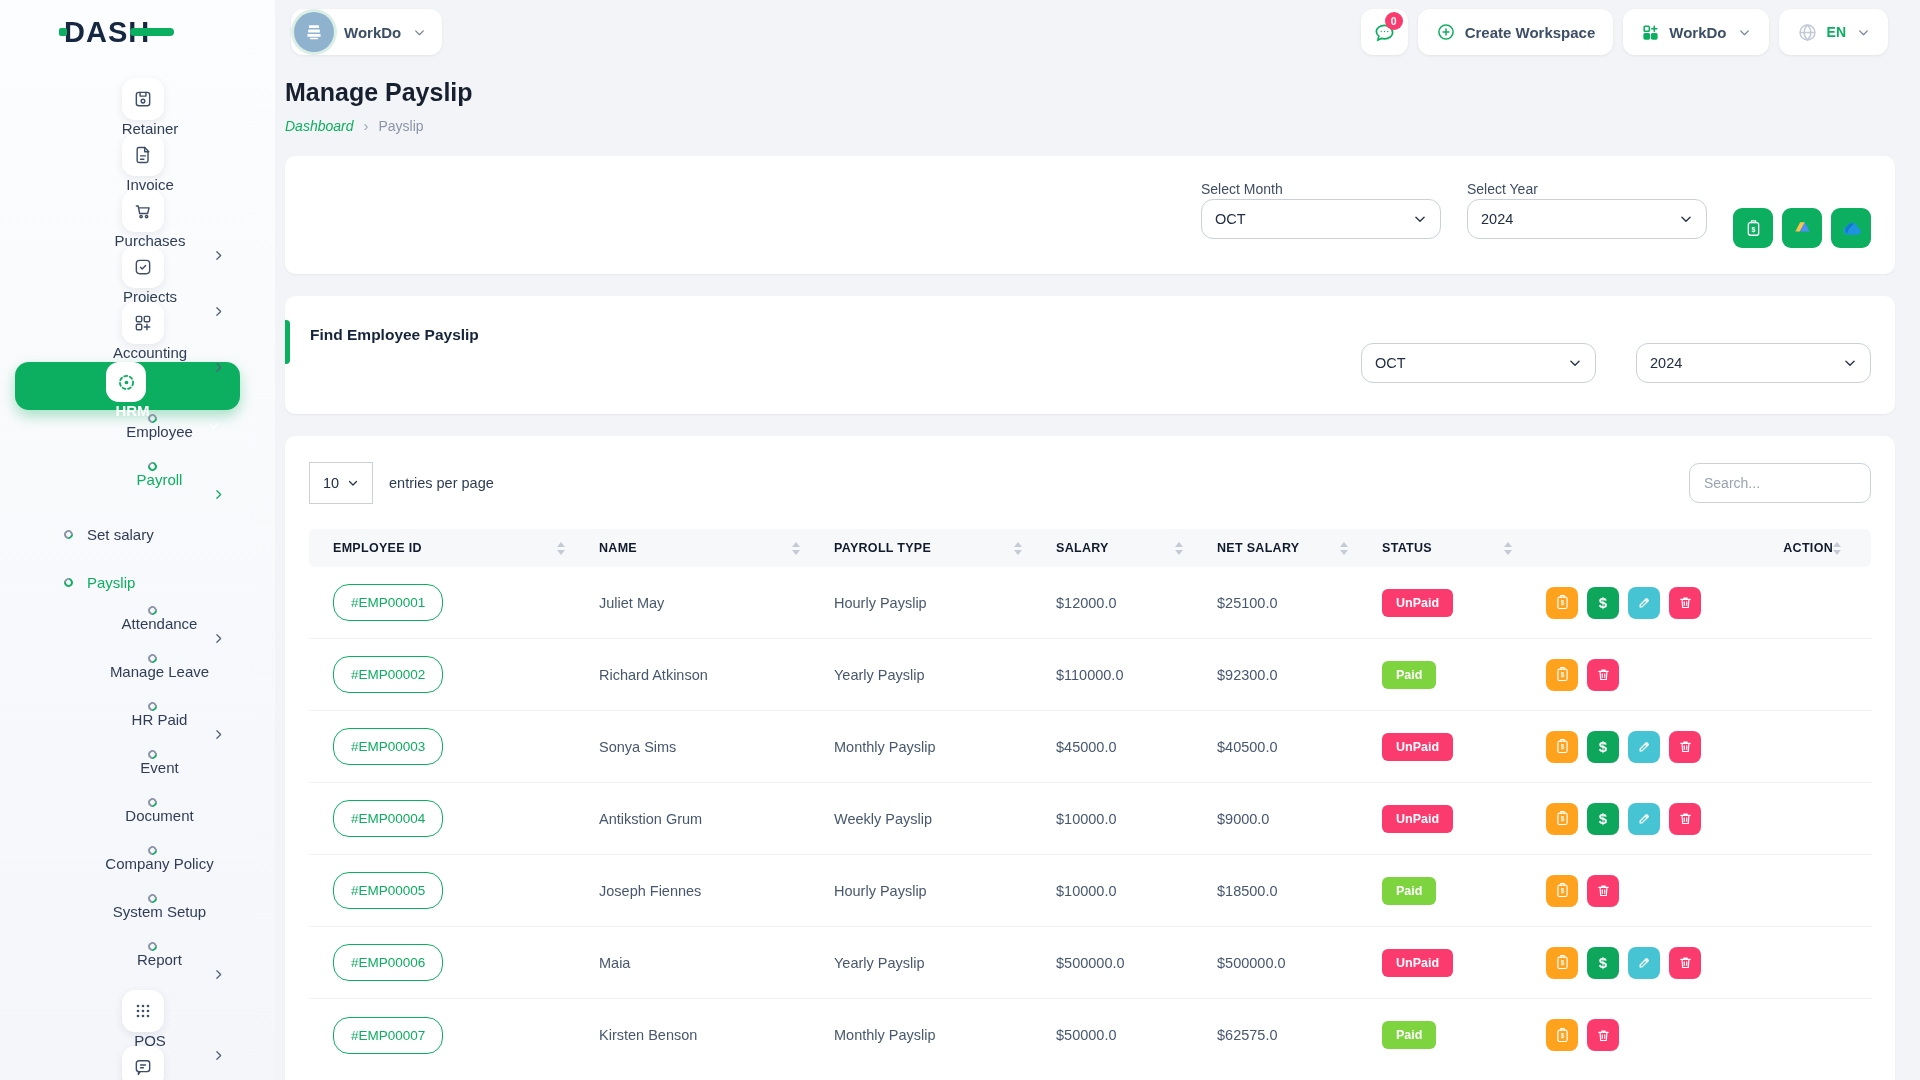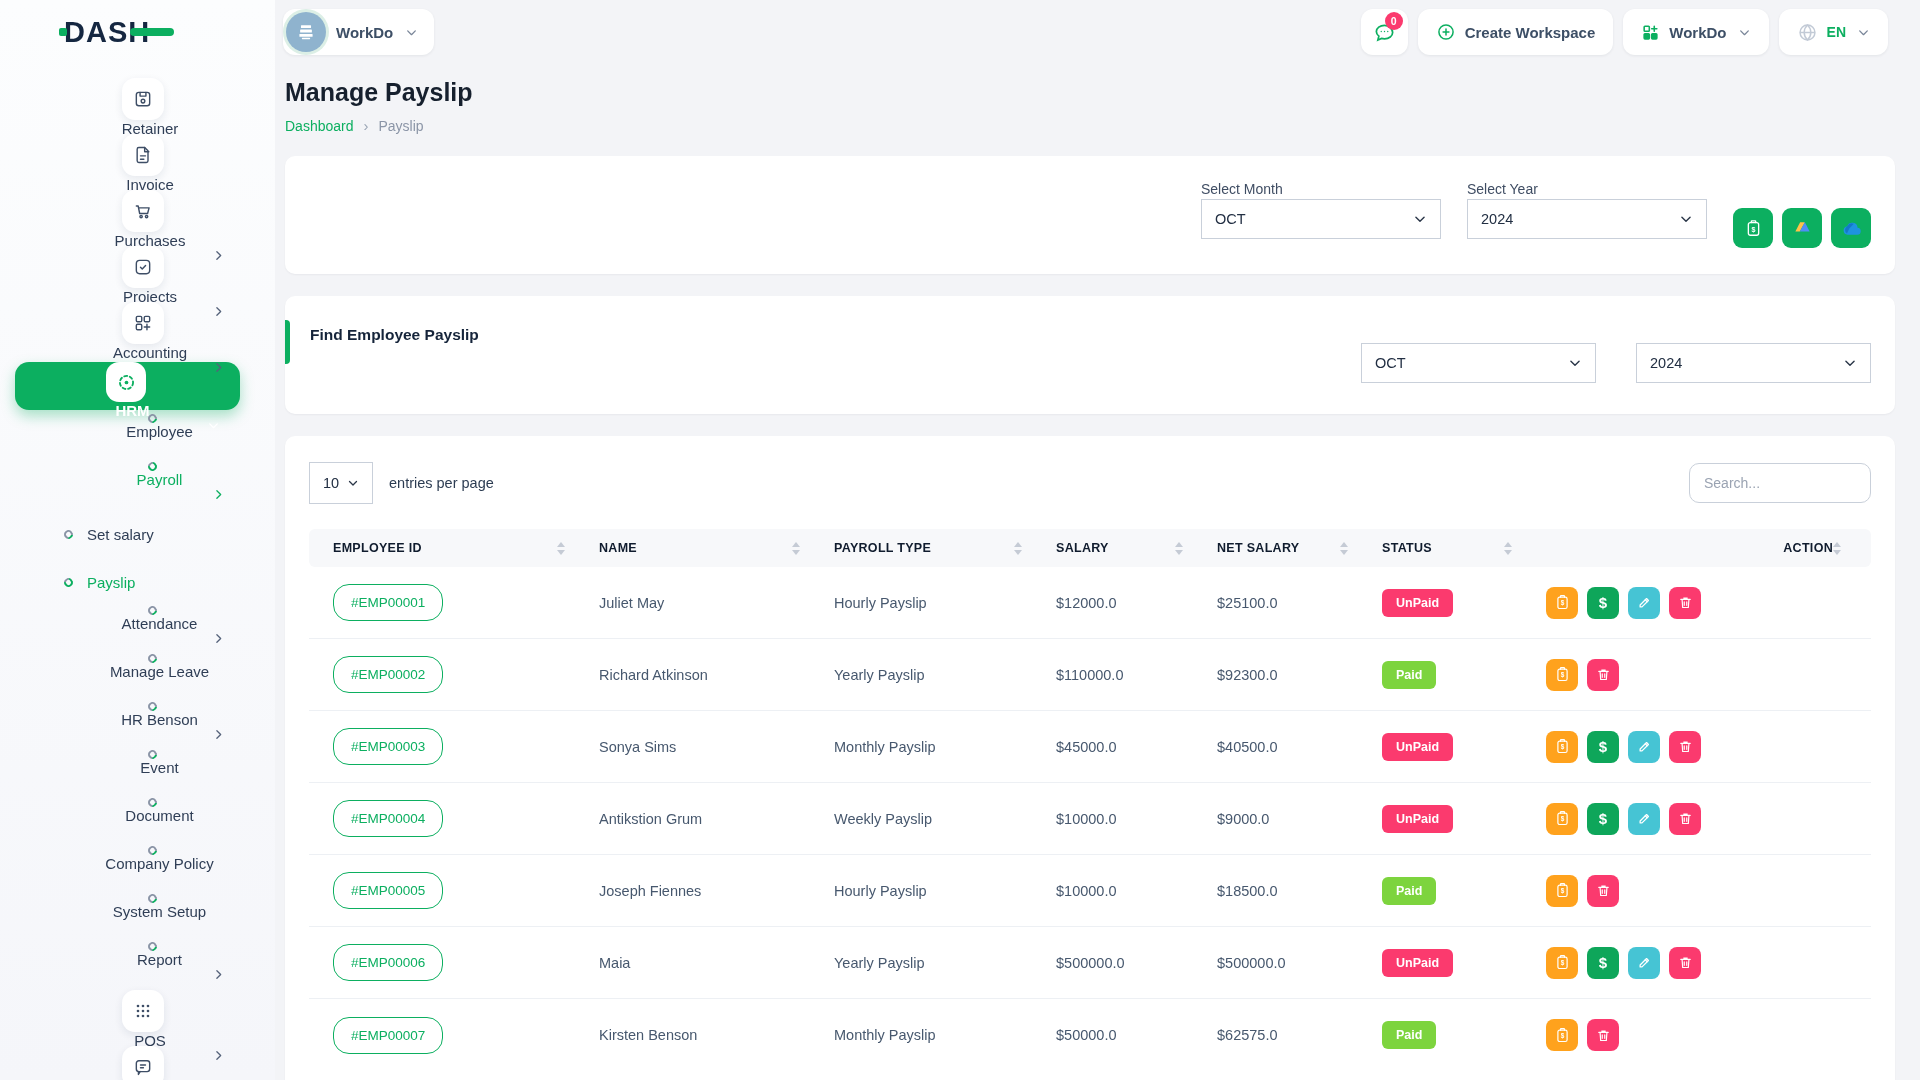--- a/index.html
+++ b/index.html
@@ -28,45 +28,45 @@
   .nav-item.active .nav-label{color:#fff;font-weight:700;}
   .nav-item.active .chev{color:#fff;margin-right:20px;}
   .nav-item.level2{height:48px;padding-left:44px;flex-direction:column;}
   .nav-item.level3{height:48px;padding-left:64px;}
   .bullet{width:9px;height:9px;border-radius:50%;border:2px solid #8A94A6;border-bottom-color:var(--primary);transform:rotate(-40deg);margin-right:14px;flex:none;}
   .bullet.bullet-green{border-color:var(--primary);border-top-color:#8A94A6;}
   .nav-item.green .nav-label{color:var(--primary);}
   .nav-item.green .chev{color:var(--primary);}
 
   
-  .topbar{position:absolute;left:0;top:0;right:0;height:64px;display:flex;align-items:center;padding:0 32px 0 283px;gap:10px;z-index:3;}
+  .topbar{position:absolute;left:8px;top:0;right:0;height:64px;display:flex;align-items:center;padding:0 32px 0 283px;gap:10px;z-index:3;}
   .pill{height:46px;background:#fff;border-radius:12px;box-shadow:0 1px 3px rgba(16,24,40,.07);display:flex;align-items:center;cursor:pointer;}
   .ws-pill{padding:3px 16px 3px 3px;gap:10px;}
   .avatar{width:40px;height:40px;border-radius:50%;background:#8FB3CE;display:flex;align-items:center;justify-content:center;box-shadow:0 0 0 3px #DCEFE6;}
   .pill-label{font-size:15px;font-weight:600;color:#3D4F66;}
   .spacer{flex:1;}
   .icon-btn{width:47px;height:46px;background:#fff;border-radius:12px;box-shadow:0 1px 3px rgba(16,24,40,.07);display:flex;align-items:center;justify-content:center;position:relative;cursor:pointer;}
   .badge{position:absolute;top:3px;right:5px;min-width:18px;height:18px;border-radius:9px;background:var(--danger);color:#fff;font-size:10.5px;font-weight:700;display:flex;align-items:center;justify-content:center;padding:0 4px;}
   .txt-pill{padding:0 18px;gap:9px;}
   .lang-label{font-size:14px;font-weight:700;color:var(--primary);}
   .pill .chevsm{color:#7A8699;display:flex;margin-left:2px;}
 
   
   .main{position:absolute;left:285px;top:64px;width:1610px;}
   .page-title{font-size:25px;font-weight:600;color:var(--ink);margin-top:14px;}
   .breadcrumb{margin-top:10px;font-size:14px;display:flex;align-items:center;gap:10px;}
-  .bc-home{color:var(--primary);cursor:pointer;}
+  .bc-home{color:var(--primary);cursor:pointer;font-style:italic;}
   .bc-sep{color:#9AA5B5;font-size:15px;}
   .bc-cur{color:var(--muted);}
   .card{background:#fff;border-radius:10px;box-shadow:0 1px 2px rgba(15,23,42,.05);}
 
   .card-filter{margin-top:22px;height:118px;display:flex;justify-content:flex-end;align-items:flex-start;padding:25px 24px 0 24px;gap:26px;}
   .fgroup{display:flex;flex-direction:column;}
   .flabel{font-size:14px;color:#3F4D63;margin-bottom:2px;}
-  .select{display:flex;align-items:center;justify-content:space-between;height:40px;border:1px solid var(--border);border-radius:0;background:#fff;padding:0 13px;cursor:pointer;}
+  .select{display:flex;align-items:center;justify-content:space-between;height:40px;border:1px solid var(--border);border-radius:12px;background:#fff;padding:0 13px;cursor:pointer;}
   .select .sval{font-size:14.5px;color:#222F43;}
   .select .chevsm{color:#2A3648;display:flex;}
   .w240{width:240px;}
   .w235{width:235px;}
   .fbtns{display:flex;gap:9px;padding-top:27px;}
   .btn-green{width:40px;height:40px;border-radius:9px;background:var(--primary);display:flex;align-items:center;justify-content:center;cursor:pointer;border:none;}
 
   .card-find{margin-top:22px;height:118px;position:relative;}
   .find-bar{position:absolute;left:0;top:24px;width:5px;height:44px;background:var(--primary);border-radius:0 4px 4px 0;}
   .find-title{position:absolute;left:25px;top:30px;font-size:15.5px;font-weight:700;color:#15243A;}
@@ -222,21 +222,21 @@
             <path d="M9 5l7 7-7 7"></path>
           </svg>
         </span>
       </div>
       <div class="nav-item level2">
         <span class="bullet"></span>
         <span class="nav-label">Manage Leave</span>
       </div>
       <div class="nav-item level2">
         <span class="bullet"></span>
-        <span class="nav-label">HR Benson</span>
+        <span class="nav-label">HR Paid</span>
         <span class="chev">
           <svg width="13" height="13" viewBox="0 0 24 24" fill="none" stroke="currentColor" stroke-width="2.4" stroke-linecap="round" stroke-linejoin="round">
             <path d="M9 5l7 7-7 7"></path>
           </svg>
         </span>
       </div>
       <div class="nav-item level2">
         <span class="bullet"></span>
         <span class="nav-label">Event</span>
       </div>

